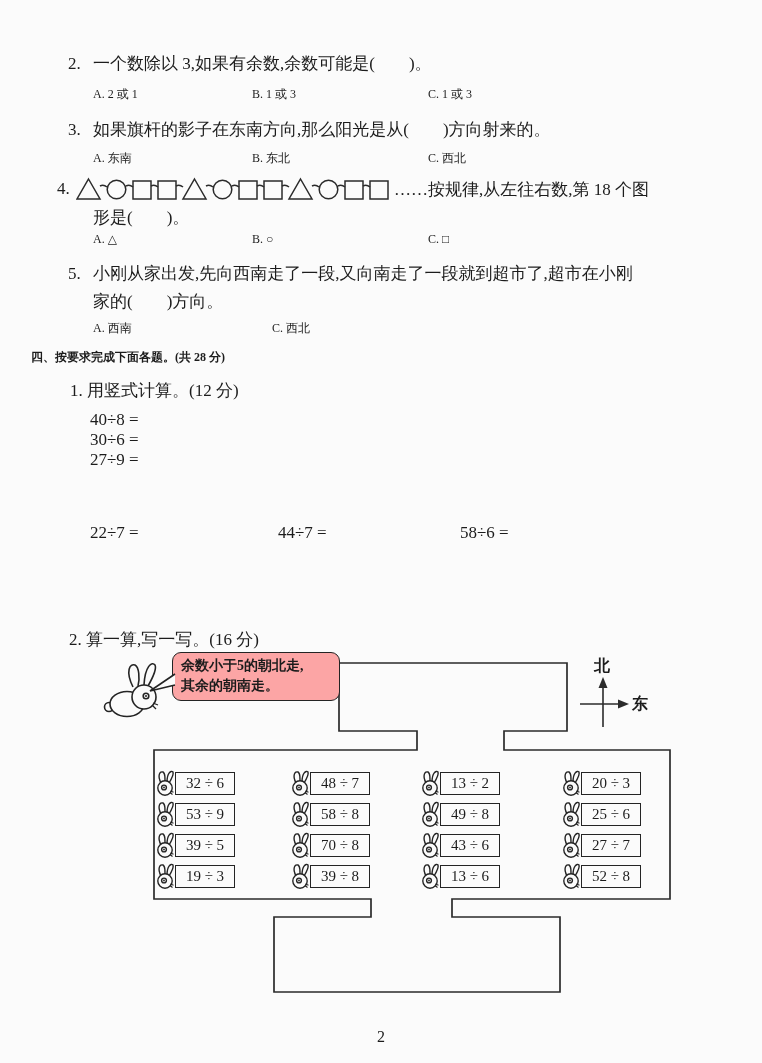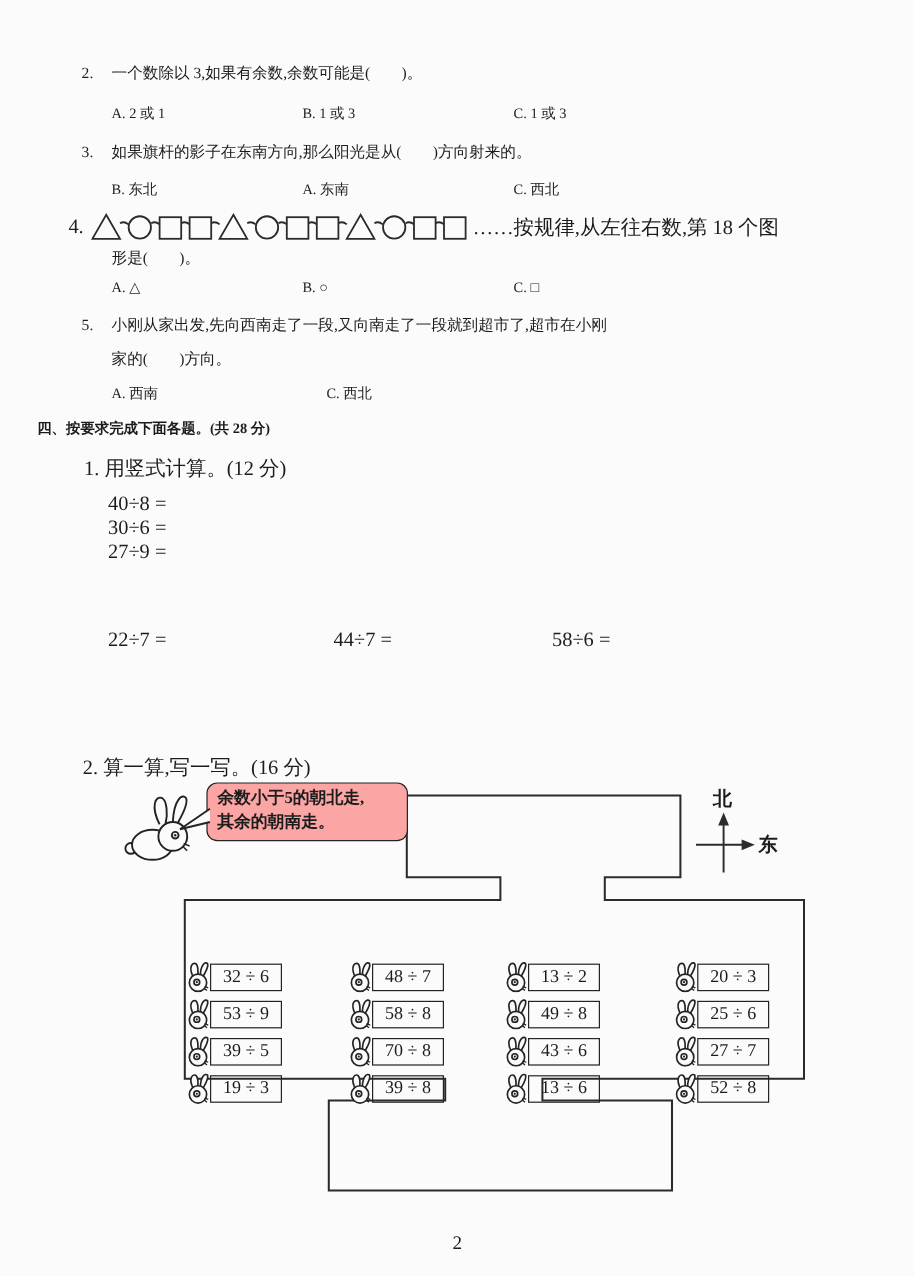--- a/index.html
+++ b/index.html
@@ -2,41 +2,41 @@
 <html><head>
 <meta charset="utf-8">
 <style>
   html,body{margin:0;padding:0;}
   body{
     width:762px;height:1063px;position:relative;overflow:hidden;
     background:#fbfbfb;color:#1c1c1c;
     font-family:"Liberation Serif","DejaVu Serif",serif;
   }
   .abs{position:absolute;}
-  .qline{font-size:13px;white-space:nowrap;}
+  .qline{font-size:17px;white-space:nowrap;}
   .qnum{display:inline-block;width:25px;}
   .opts{display:flex;font-size:12px;white-space:nowrap;}
   .opts span:nth-child(1){display:inline-block;width:159px;}
   .opts span:nth-child(2){display:inline-block;width:176px;}
   .exprs{display:flex;font-size:17px;white-space:nowrap;}
   .exprs span:nth-child(1){display:inline-block;width:188px;}
   .exprs span:nth-child(2){display:inline-block;width:182px;}
   .sec-title{font-size:12px;font-weight:700;white-space:nowrap;}
   .sub-title{font-size:17px;white-space:nowrap;}
   .q4row{display:flex;align-items:center;white-space:nowrap;}
   .q4row .qnum{width:19px;font-size:17px;}
   .q4tail{font-size:17px;margin-left:4px;}
   .bubble{
     left:172px;top:652px;width:152px;border:1.8px solid #242424;border-radius:9px;
     padding:3px 6px 3px 8px;font-size:14px;line-height:1.45;font-weight:700;
     background:#fca5a5;z-index:1;white-space:nowrap;
   }
   .bubble-tail{left:148px;top:672px;z-index:2;}
   .compass-label{font-size:16px;font-weight:700;}
-  .cardcol{display:flex;flex-direction:column;gap:5px;top:801px;}
+  .cardcol{display:flex;flex-direction:column;gap:5px;top:770px;}
   .card{display:flex;align-items:center;height:26px;}
   .card-box{
     border:1.5px solid #242424;width:58px;height:21px;line-height:20px;
     text-align:center;font-size:15px;margin-left:-2px;background:transparent;
   }
   .c1{left:155px;} .c2{left:290px;} .c3{left:420px;} .c4{left:561px;}
   .pagenum{left:0;right:0;top:1028px;text-align:center;font-size:16px;}
   svg{display:block;}
   .inline-svg{display:inline-block;vertical-align:middle;}
 </style>
@@ -49,22 +49,22 @@
 <div class="abs opts" style="left:93px;top:86px;">
     <span>A. 2 或 1</span>
     <span>B. 1 或 3</span>
     <span>C. 1 或 3</span>
   </div>
 
 <div class="abs qline" style="left:68px;top:118px;">
   <span class="qnum">3.</span><span>如果旗杆的影子在东南方向,那么阳光是从(　　)方向射来的。</span>
 </div>
 <div class="abs opts" style="left:93px;top:150px;">
+    <span>A. 东南</span>
     <span>B. 东北</span>
-    <span>A. 东南</span>
     <span>C. 西北</span>
   </div>
 
 <div class="abs q4row" style="left:57px;top:176px;">
   <span class="qnum">4.</span>
   <span class="inline-svg">
       <svg width="314" height="26" viewBox="0 0 314 26">
         <g fill="none" stroke="#2b2b2b" stroke-width="1.5">
           <path d="M12.5,3 L24,23 L1,23 Z"></path>
           <path d="M24,10 Q27.5,8 31,11"></path>

